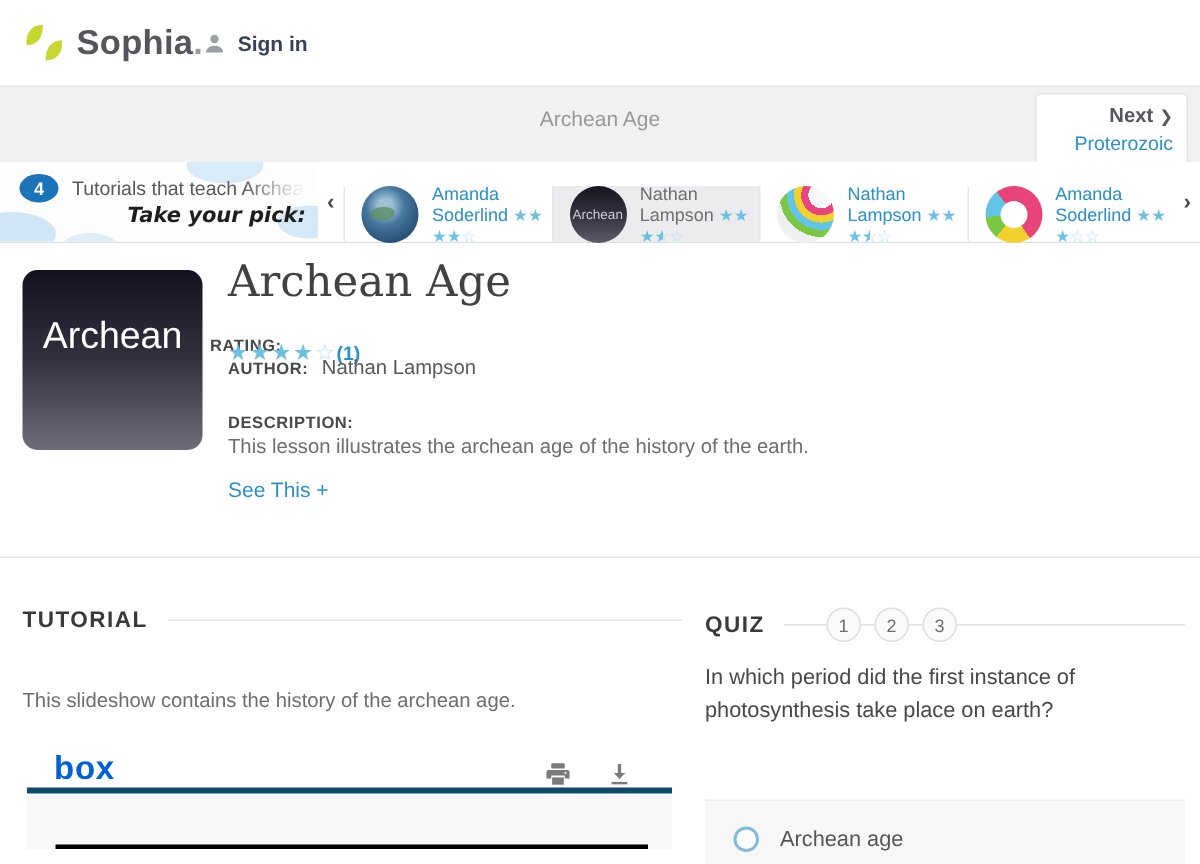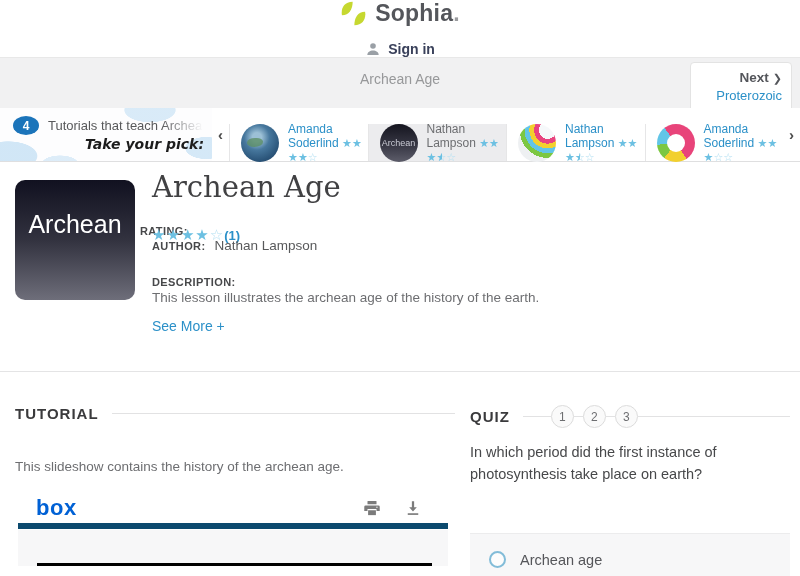--- a/index.html
+++ b/index.html
@@ -4,21 +4,21 @@
 <style>
   * { box-sizing: border-box; }
   html,body { margin:0; padding:0; }
   body {
     width:800px; height:576px; overflow:hidden; position:relative;
     background:#fff; font-family:"Liberation Sans", sans-serif; color:#58595b;
   }
 
   
   .header { position:absolute; top:0; left:0; right:0; height:57px; background:#fff;
-    display:flex; align-items:center; justify-content:space-between; padding:0 16px;flex-direction:column; }
+    display:flex; align-items:center; padding:0 16px; }
   .brand { display:flex; align-items:center; gap:8px; cursor:pointer; }
   .brand-text { font-size:23px; font-weight:bold; color:#54565b; letter-spacing:.2px; }
   .brand-dot { color:#9a9b9e; }
   .signin { display:flex; align-items:center; gap:7px; font-size:14px; font-weight:bold; color:#39405a; cursor:pointer; }
 
   
   .navbar { position:absolute; top:57px; left:0; right:0; height:51px; background:#f1f1f2; border-top:1px solid #e8e8e8; }
   .nav-title { position:absolute; top:13px; left:0; width:100%; text-align:center; font-size:14px; color:#97989a; }
   .next-box { position:absolute; right:8px; top:4px; width:102px; background:#fff; border:1px solid #e3e3e3;
     border-radius:4px; padding:5px 9px; text-align:right; cursor:pointer; line-height:17px; }
@@ -101,21 +101,21 @@
   .col-left  { position:absolute; left:15px; width:440px; top:0; bottom:10px; }
   .col-right { position:absolute; left:470px; right:10px; top:0; bottom:0; }
   .section-head { display:flex; align-items:center; margin-top:33px; }
   .section-title { font-size:15px; font-weight:bold; color:#3a3a3c; letter-spacing:1px; }
   .head-line { flex:1; height:1px; background:#e2e2e3; margin-left:13px; }
   .seg { height:1px; background:#e2e2e3; }
   .step-circle { width:23px; height:23px; border-radius:50%; background:#fafafa; border:1px solid #dcdcdc;
     color:#6d6e71; font-size:12px; display:flex; align-items:center; justify-content:center; flex:0 0 23px; }
   .tutorial-intro { position:absolute; top:87px; left:0; font-size:13.5px; color:#6d6e71; }
   .box-embed { position:absolute; top:120px; left:3px; right:7px; bottom:0; background:#fff; }
-  .box-head { height:37px; display:flex; align-items:center; padding:0 18px; border-bottom:6px solid #0c4a6e; }
+  .box-head { height:37px; display:flex; align-items:flex-end; padding:0 18px; border-bottom:4px solid #0c4a6e; }
   .box-logo { color:#0061d5; font-size:22px; font-weight:bold; letter-spacing:.5px; }
   .box-actions { margin-left:auto; display:flex; gap:23px; margin-right:8px; }
   .box-actions svg { cursor:pointer; }
   .box-body { position:absolute; top:38px; left:0; right:0; bottom:0; background:#f7f7f8; }
   .slide { position:absolute; left:19px; right:16px; top:33px; bottom:0; background:#000; }
   .quiz-head { display:flex; align-items:center; margin-top:33px; }
   .quiz-tagline { margin-top:11px; font-size:14.5px; color:#262626; letter-spacing:.2px;
     font-family:"DejaVu Sans", sans-serif; font-style:italic; font-weight:bold; }
   .quiz-question { margin-top:13px; width:316px; font-size:14.5px; font-weight:normal; color:#47484a; line-height:22px; }
   .answer { position:absolute; top:161px; left:0; right:0; bottom:0; background:#f7f7f8;
@@ -210,21 +210,21 @@
   <div class="lesson-title">Archean Age</div>
   <div class="meta-label rating-label">RATING:</div>
   <div class="rating-row">
     <span><span class="st full">★</span><span class="st full">★</span><span class="st full">★</span><span class="st full">★</span><span class="st empty">☆</span></span><span class="rating-count">(1)</span>
   </div>
   <div class="author-row">
     <span class="meta-label">AUTHOR:</span><span class="author-name">Nathan Lampson</span>
   </div>
   <div class="meta-label desc-label">DESCRIPTION:</div>
   <div class="desc-text">This lesson illustrates the archean age of the history of the earth.</div>
-  <div class="see-more">See More +</div>
+  <div class="see-more">See This +</div>
 </div>
 
 <div class="bottom">
 
   <div class="col-left">
     <div class="section-head">
       <span class="section-title">TUTORIAL</span>
       <span class="head-line"></span>
     </div>
     <div class="tutorial-intro">This slideshow contains the history of the archean age.</div>

